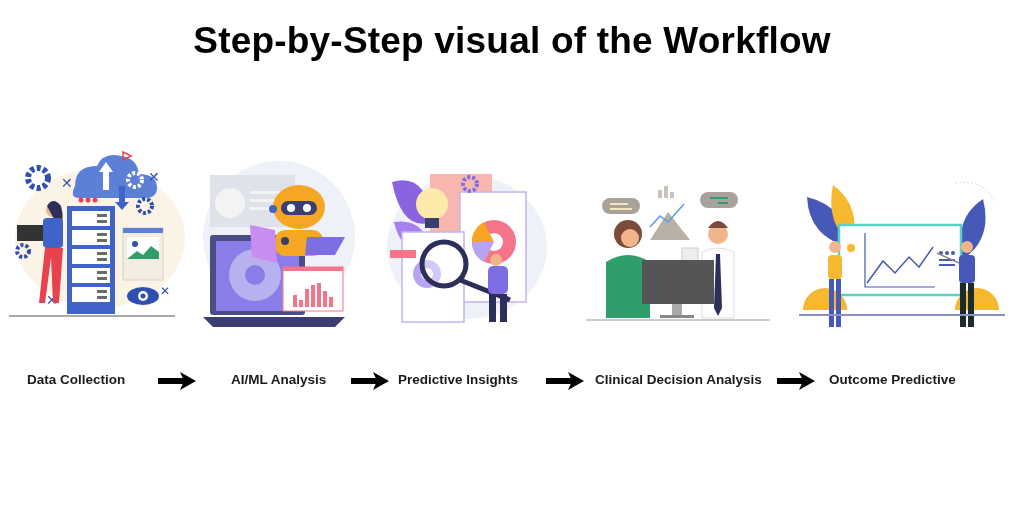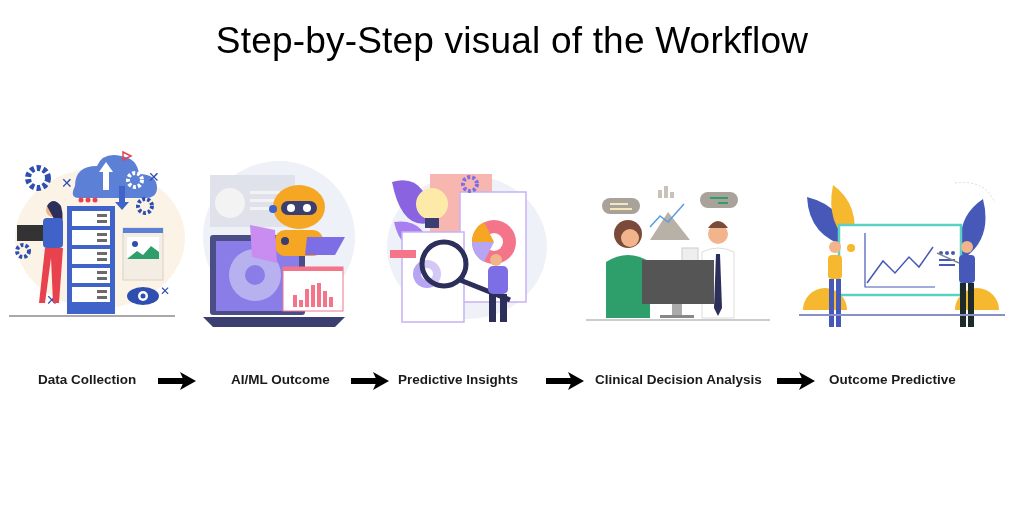--- a/index.html
+++ b/index.html
@@ -1,17 +1,17 @@
 <!DOCTYPE html>
 <html><head>
 <meta charset="utf-8">
 <style>
   html,body{margin:0;padding:0;background:#ffffff;}
   body{width:1024px;height:512px;position:relative;overflow:hidden;font-family:"Liberation Sans",sans-serif;color:#111;}
-  .title{position:absolute;left:0;top:20px;width:1024px;text-align:center;font-size:37px;font-weight:400;letter-spacing:0.2px;color:#000;}
+  .title{position:absolute;left:0;top:20px;width:1024px;text-align:center;font-size:37px;font-weight:700;letter-spacing:0.2px;color:#000;}
   .illus{position:absolute;}
   .step-label{position:absolute;top:372px;font-size:13.5px;font-weight:600;color:#1a1a1a;white-space:nowrap;}
   .arrow{position:absolute;top:372px;width:38px;height:18px;}
 </style>
 </head>
 <body>
 
 <div class="title">Step-by-Step visual of the Workflow</div>
 
 <svg class="illus" style="left:5px;top:148px" width="180" height="172" viewBox="0 0 180 172">
@@ -194,28 +194,28 @@
 
   <circle cx="172" cy="72" r="6" fill="#f2b48a"></circle>
   <rect x="164" y="80" width="16" height="28" rx="4" fill="#4659b8"></rect>
   <line x1="164" y1="88" x2="142" y2="78" stroke="#888" stroke-width="1.5"></line>
   <rect x="165" y="108" width="6" height="44" fill="#1d2b2a"></rect>
     <rect x="173" y="108" width="6" height="44" fill="#1d2b2a"></rect>
   <line x1="4" y1="140" x2="210" y2="140" stroke="#8a8fc4" stroke-width="2"></line>
   <path d="M160 8 q30 -4 40 20" fill="none" stroke="#ddd" stroke-dasharray="2 2"></path>
 </svg>
 
-<div class="step-label" style="left:38px">Data Collection</div>
+<div class="step-label" style="left:27px">Data Collection</div>
 
 <svg class="arrow" style="left:158px" viewBox="0 0 38 18">
   <rect x="0" y="6" width="26" height="6" fill="#000"></rect>
     <polygon points="22,0 38,9 22,18 26,9" fill="#000"></polygon>
 </svg>
 
-<div class="step-label" style="left:231px">AI/ML Outcome</div>
+<div class="step-label" style="left:231px">AI/ML Analysis</div>
 
 <svg class="arrow" style="left:351px" viewBox="0 0 38 18">
   <rect x="0" y="6" width="26" height="6" fill="#000"></rect>
     <polygon points="22,0 38,9 22,18 26,9" fill="#000"></polygon>
 </svg>
 
 <div class="step-label" style="left:398px">Predictive Insights</div>
 
 <svg class="arrow" style="left:546px" viewBox="0 0 38 18">
   <rect x="0" y="6" width="26" height="6" fill="#000"></rect>

